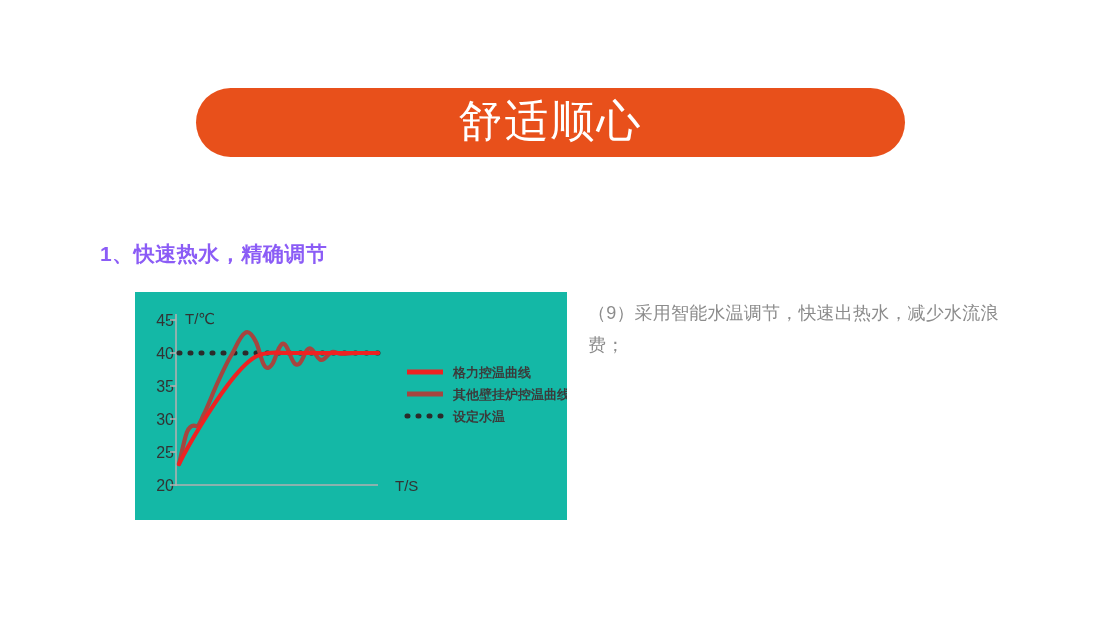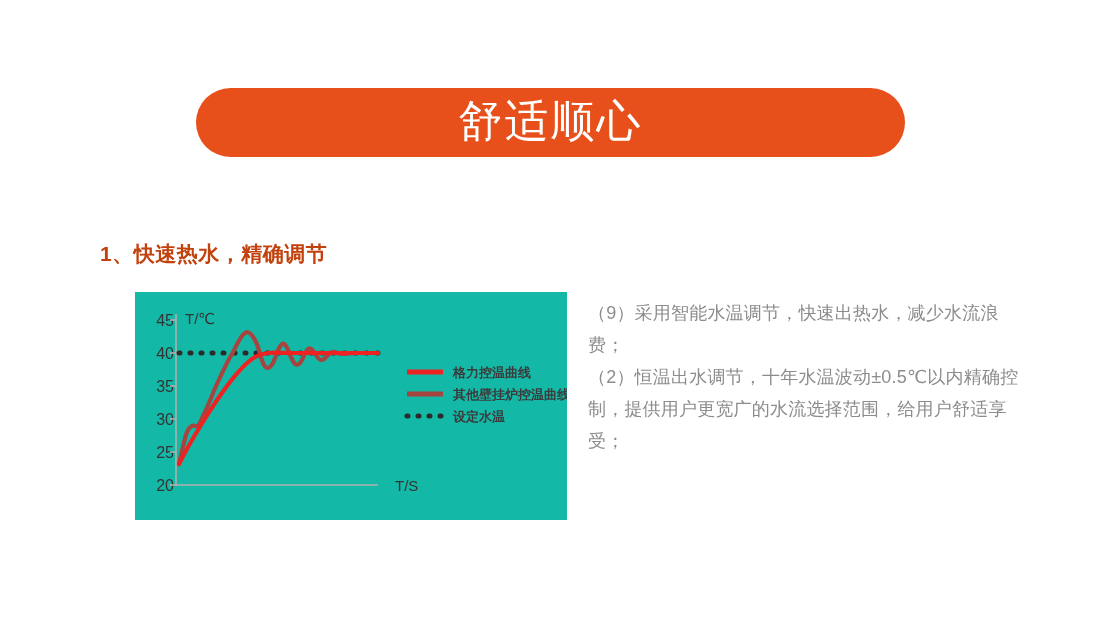--- a/index.html
+++ b/index.html
@@ -41,21 +41,21 @@
     line-height: 1;
     letter-spacing: 2px;
     font-weight: 400;
     white-space: nowrap;
     padding-bottom: 3px;
   }
 
   
   .section-heading {
     position: absolute;
-    color: #c2410c;
+    color: #8b5cf6;
     font-size: 21px;
     font-weight: bold;
     letter-spacing: 0.5px;
     white-space: nowrap;
   }
   .heading-1 { left: 100px; top: 240px; }
   .heading-2 { left: 100px; top: 564px; }
 
   
   .chart-panel {
@@ -182,17 +182,16 @@
         <text class="legend-label" x="318" y="107">其他壁挂炉控温曲线</text>
 
         <line x1="272" y1="124" x2="308" y2="124" stroke="#2b2b2b" stroke-width="5" stroke-linecap="round" stroke-dasharray="1 10"></line>
         <text class="legend-label" x="318" y="129">设定水温</text>
       </g>
     </svg>
   </div>
 
   <div class="feature-text">
     <p>（9）采用智能水温调节，快速出热水，减少水流浪费；</p>
-    <p>（2）恒温出水调节，十年水温波动±0.5℃以内精确控制，提供用户更宽广的水流选择范围，给用户舒适享受；</p>
   </div>
 
 
 </div>
 
 </body></html>

